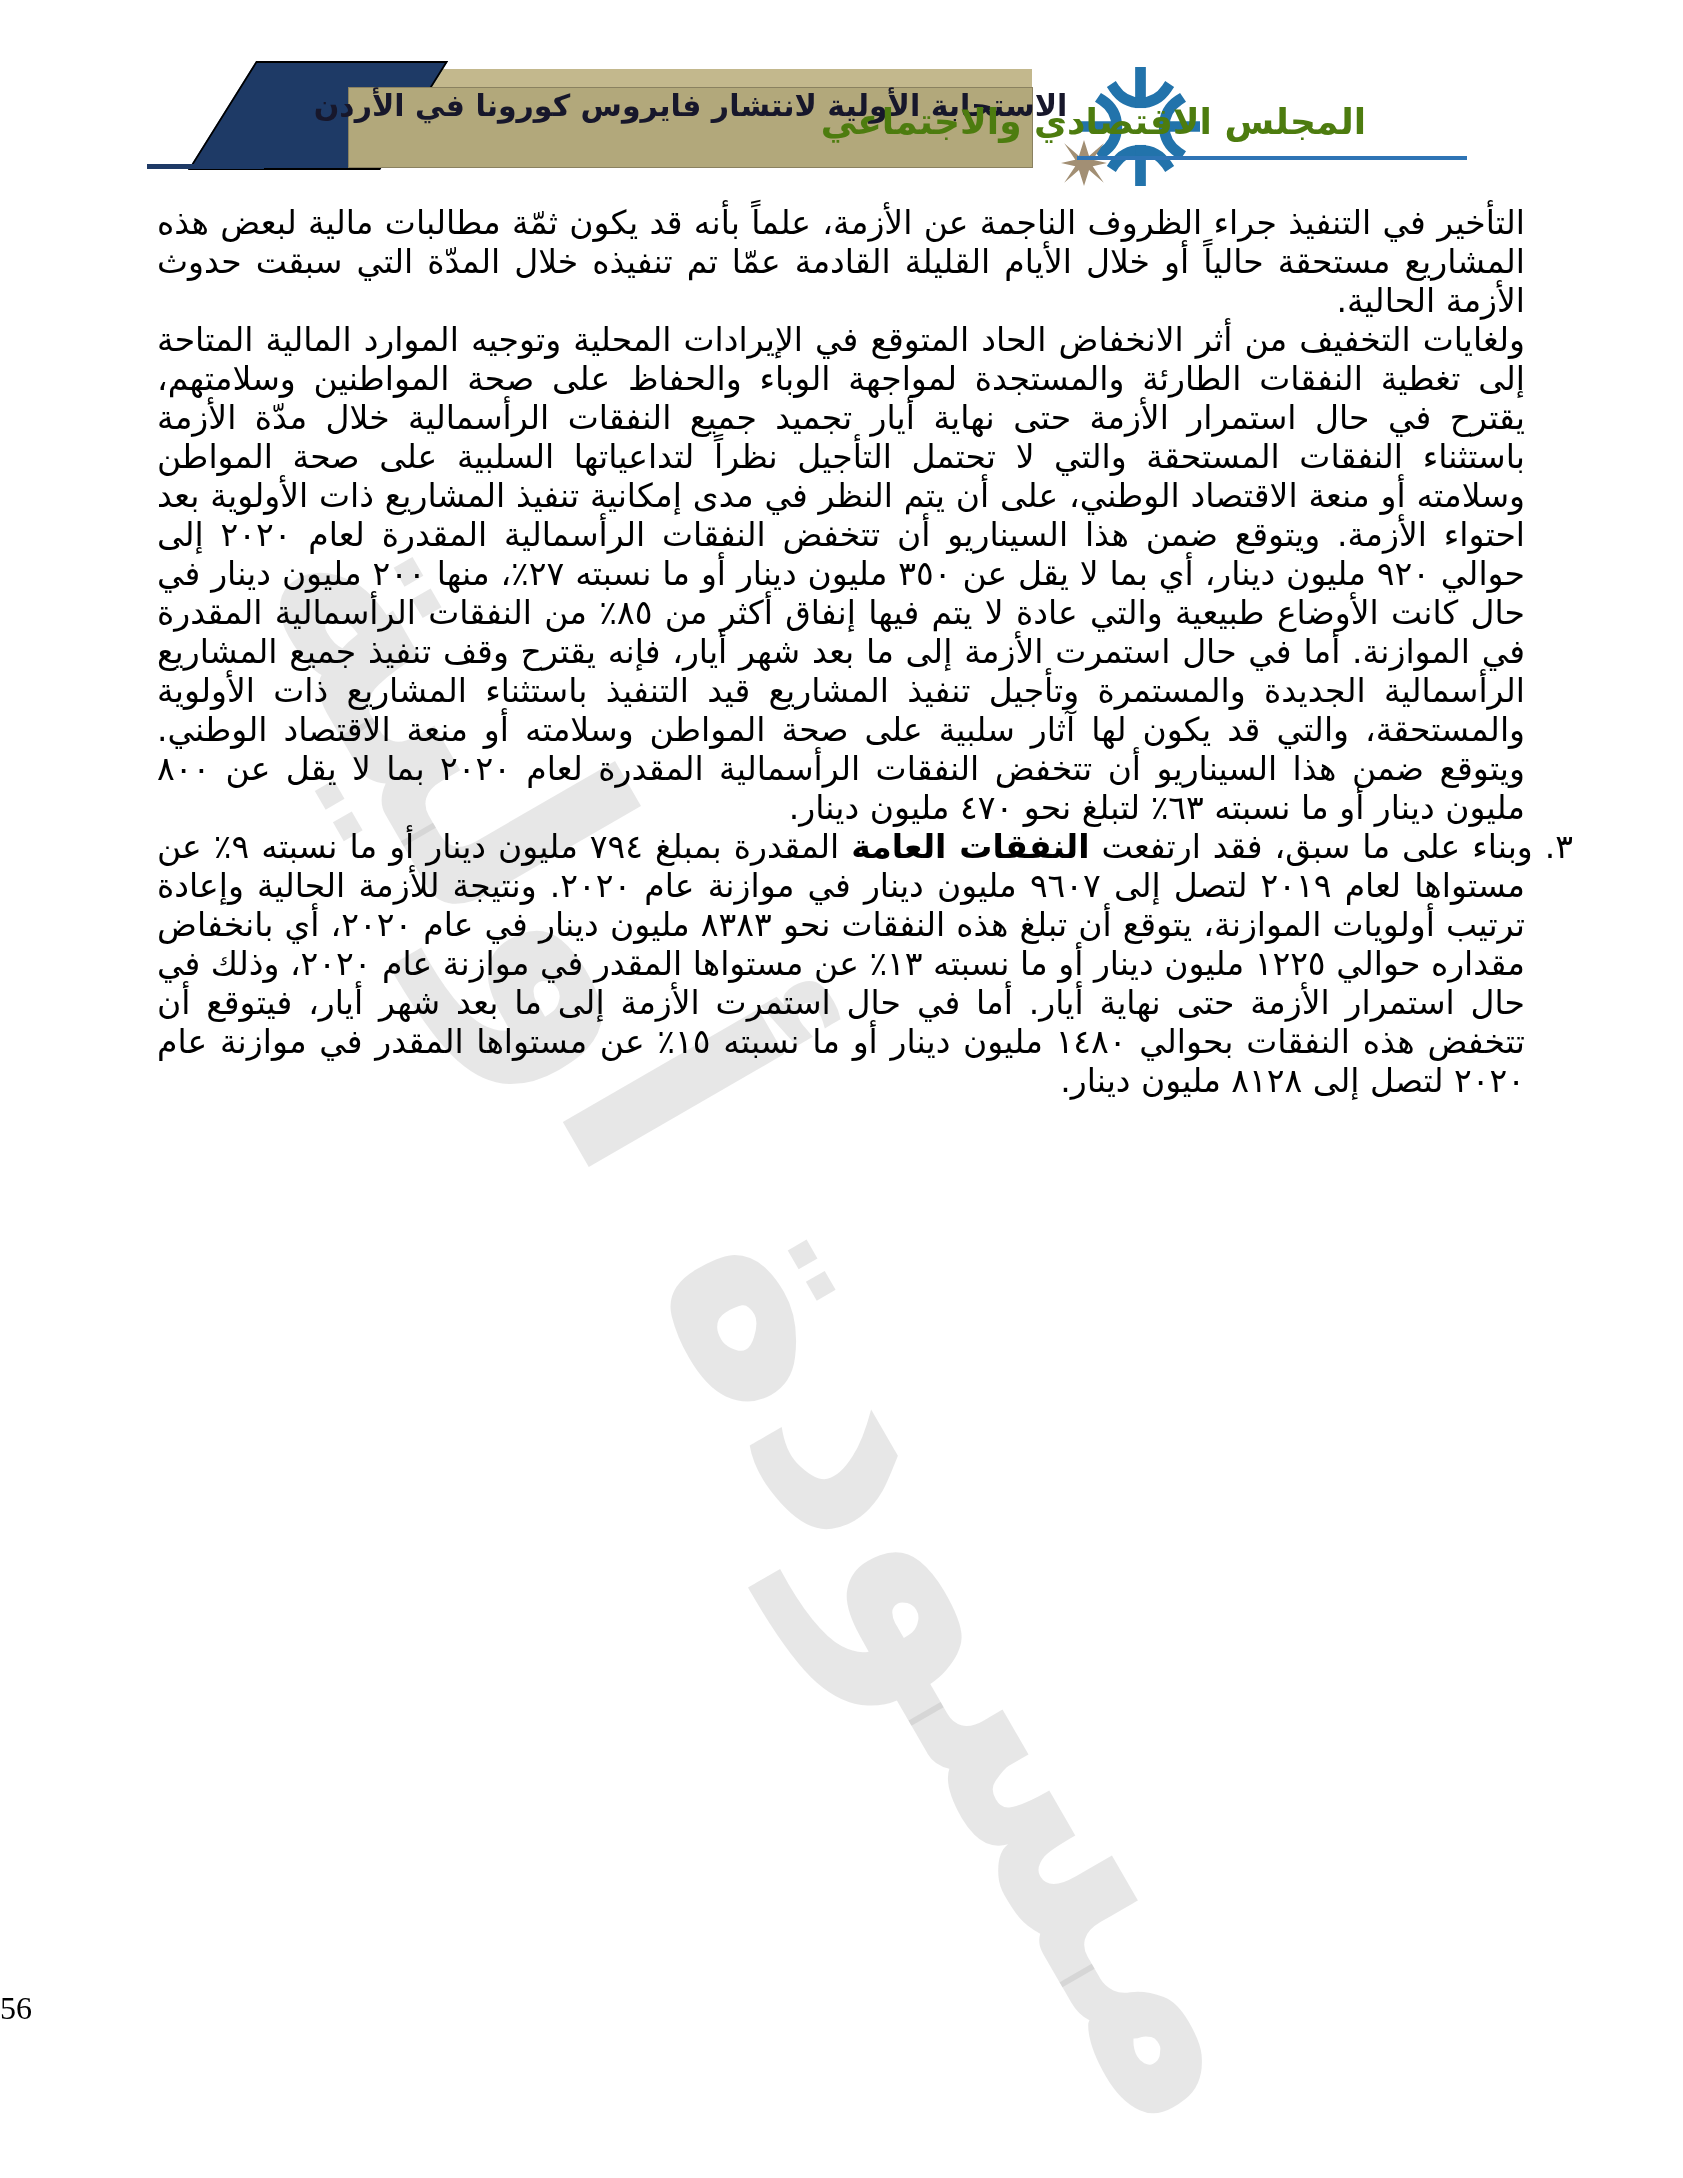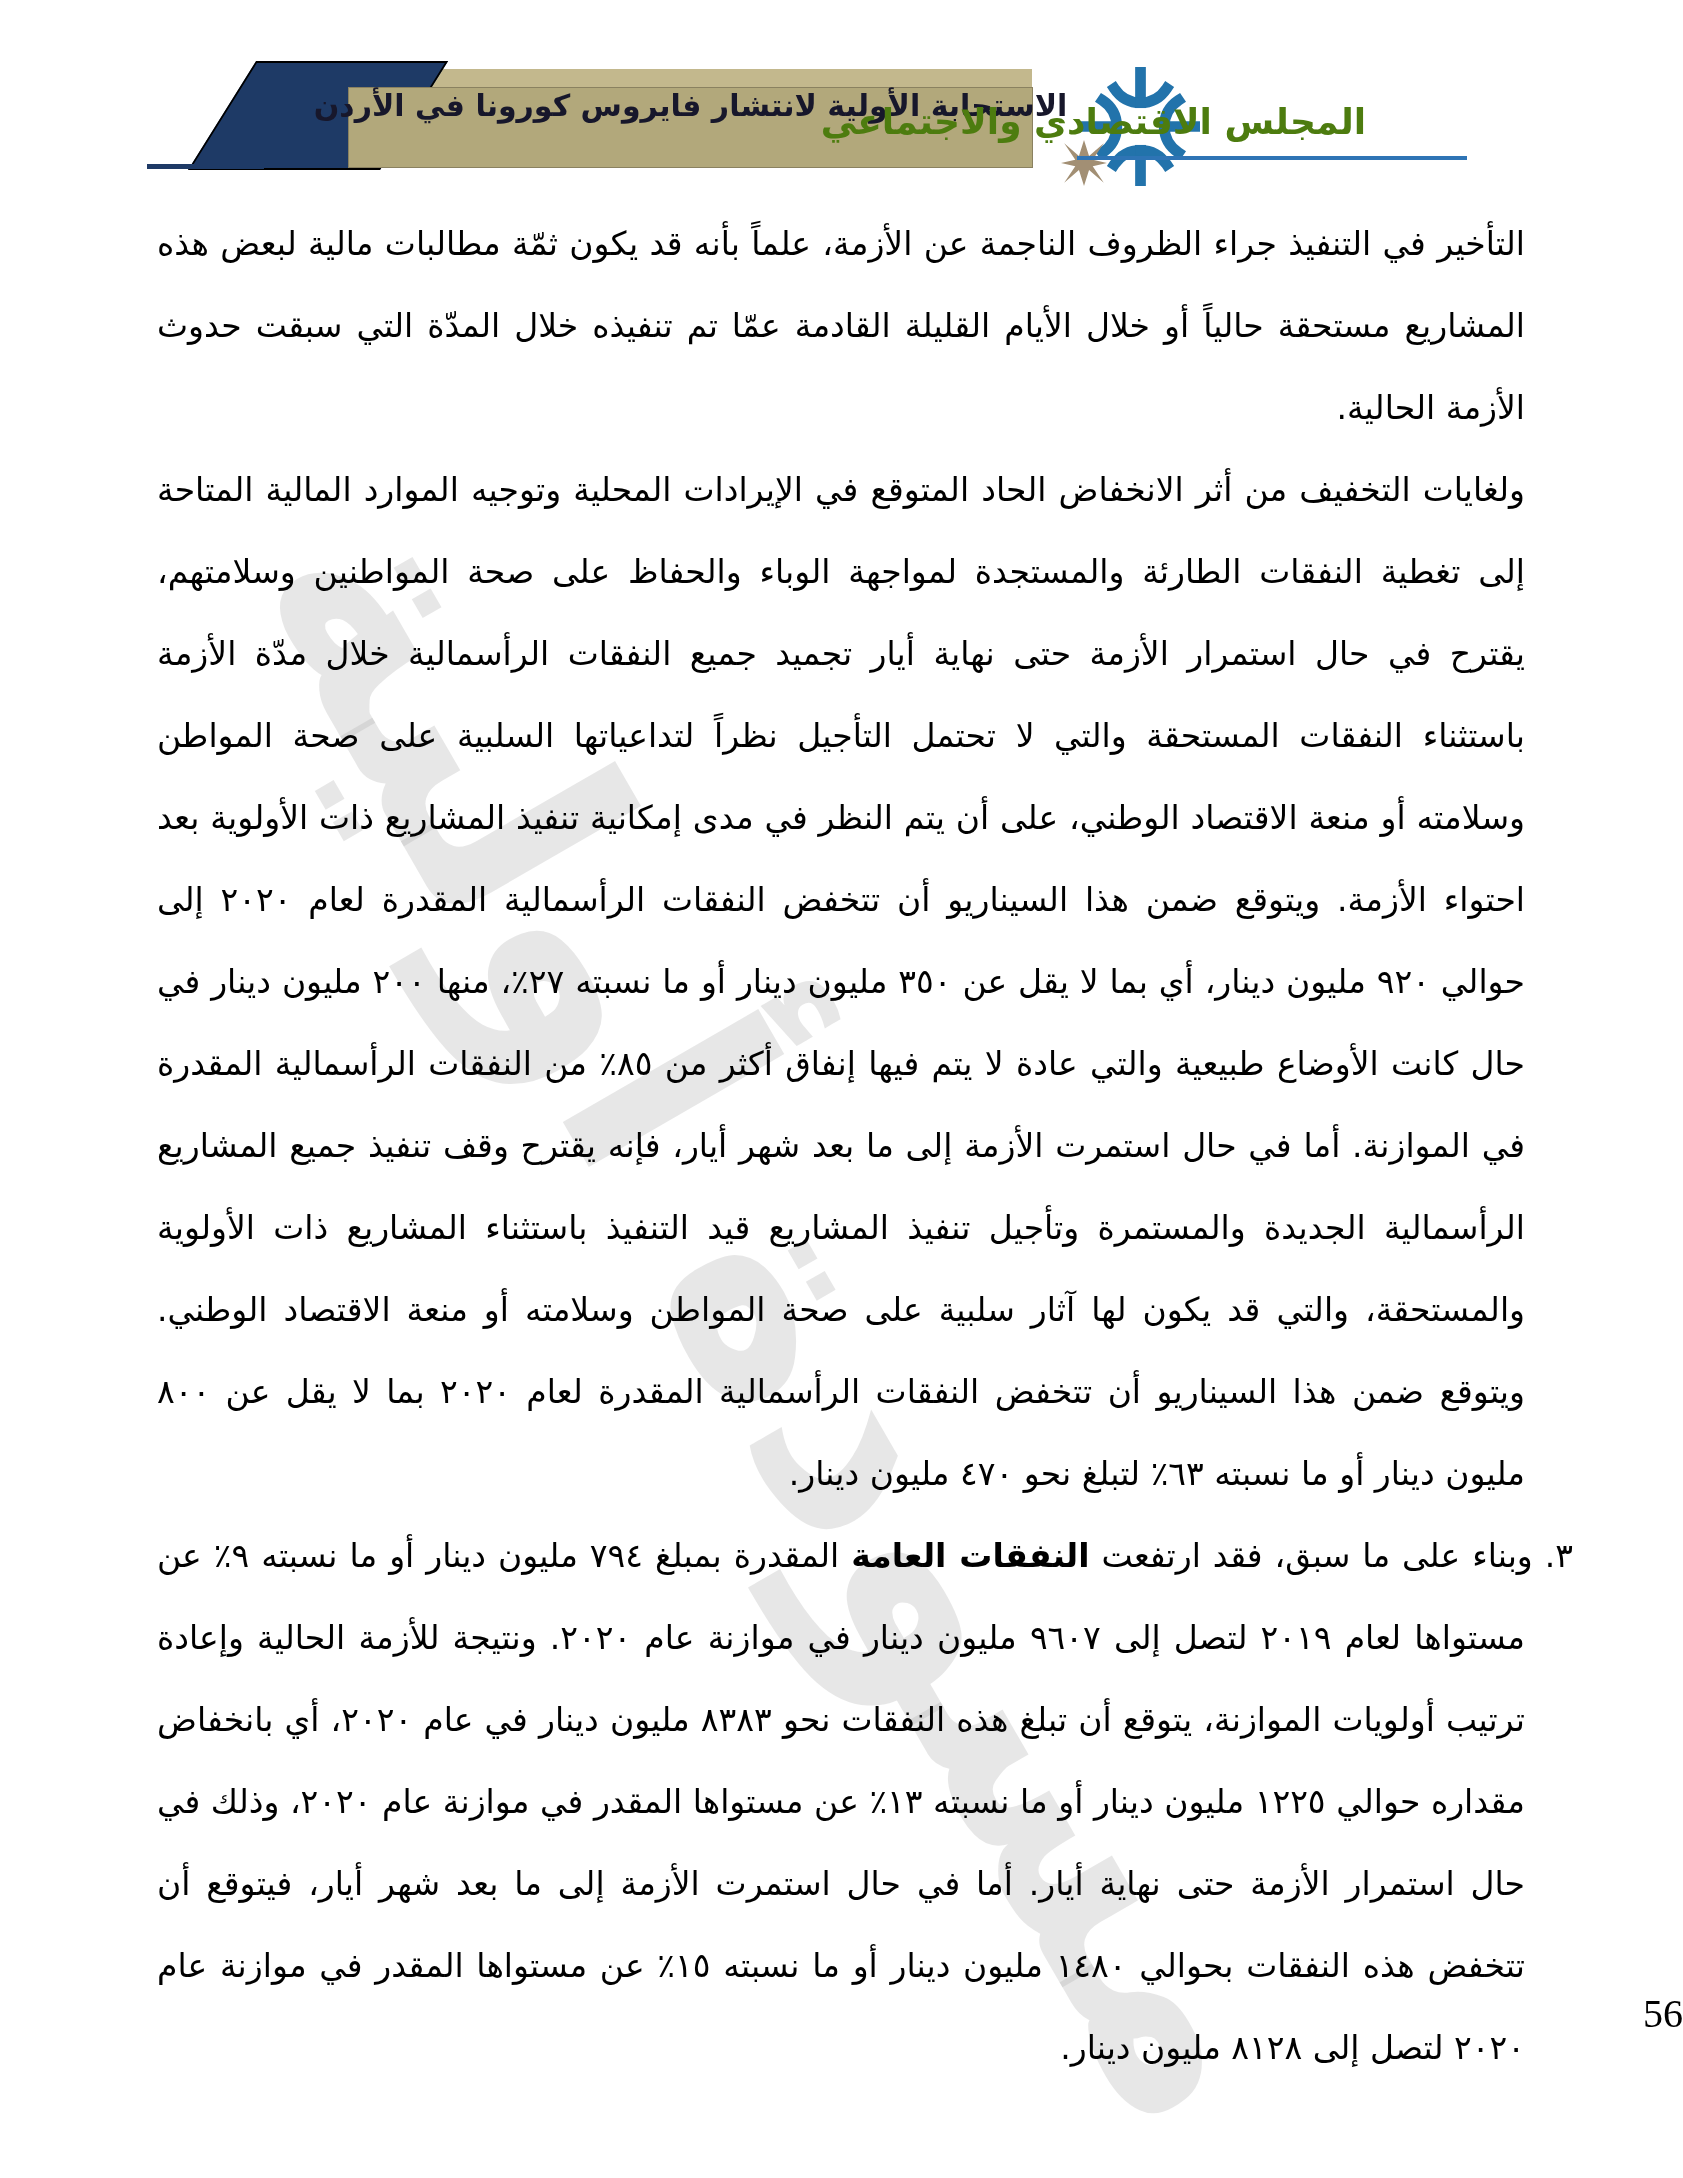--- a/index.html
+++ b/index.html
@@ -24,29 +24,29 @@
   .logo-underline{position:absolute;left:1077px;top:156px;width:390px;height:4px;background:#2e74b5;}
 
   
   .watermark{position:absolute;top:1139px;left:-149px;width:1881px;text-align:center;
              font-size:297px;font-weight:bold;color:rgba(175,175,175,0.30);
              transform:rotate(60deg);transform-origin:center;direction:rtl;white-space:nowrap;
              pointer-events:none;}
 
   
   .textblock{position:absolute;right:158px;top:203px;width:1368px;direction:rtl;
-             font-size:33px;line-height:82px;color:#000;
+             font-size:33px;line-height:39px;color:#000;
              text-align:justify;text-align-last:right;}
   .textblock p{margin:0;padding:0;}
   .num-item{padding-right:48px;text-indent:-48px;}
   .bold{font-weight:bold;margin-top:28px;}
 
   
-  .pageno{position:absolute;top:1990px;left:0;width:1683px;text-align:right;
-          font-family:"Liberation Serif",serif;font-size:40px;color:#000;}
+  .pageno{position:absolute;top:1990px;left:0;width:1683px;text-align:left;
+          font-family:"Liberation Serif",serif;font-size:32px;color:#000;}
 </style>
 </head>
 <body>
 
 <div class="page">
 
   <div class="hdr">
     <div class="banner-shadow"></div>
     <div class="pgram"></div>
     <div class="banner">

